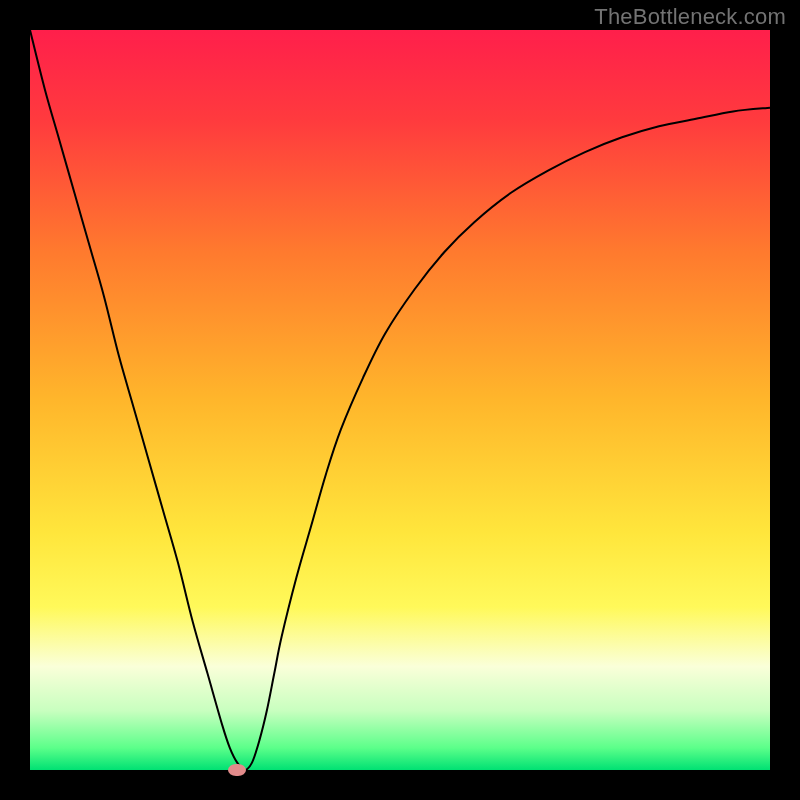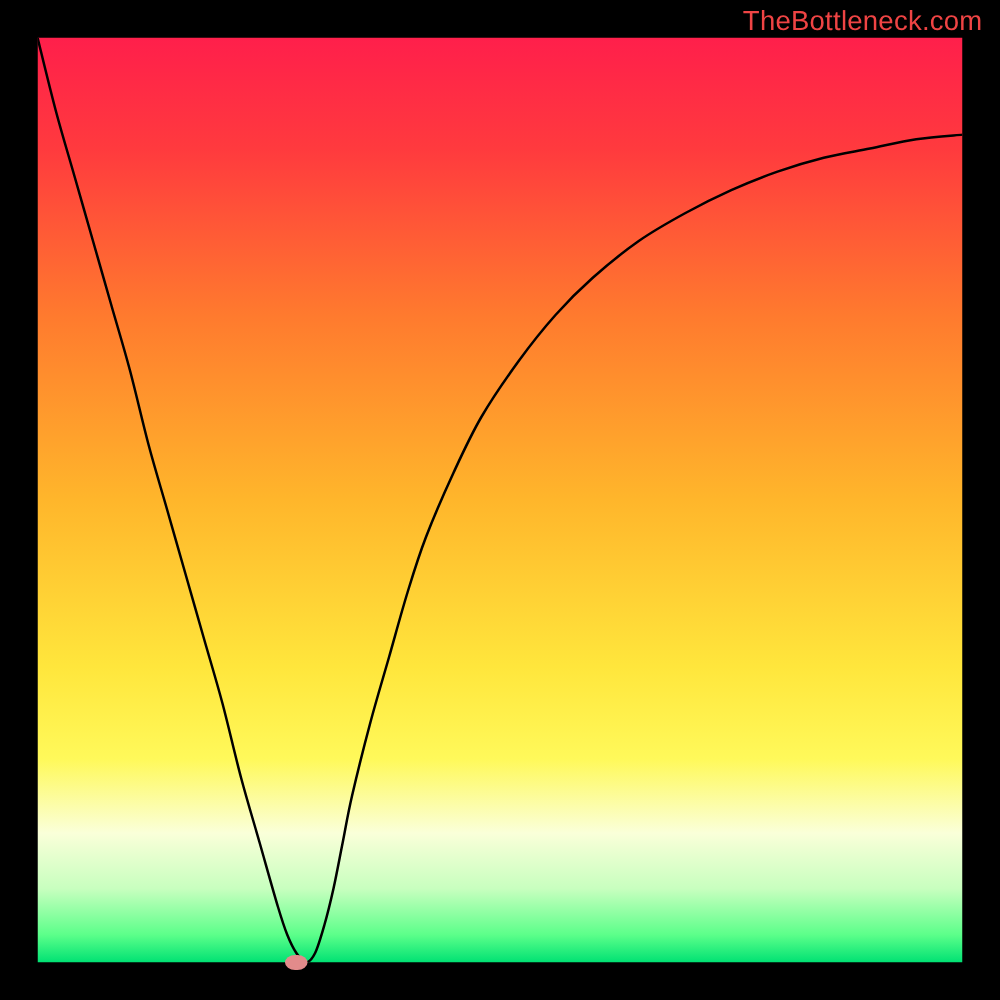--- a/index.html
+++ b/index.html
@@ -14,21 +14,21 @@
   .frame {
     position: relative;
     width: 800px;
     height: 800px;
     background: #000;
   }
   .watermark {
     position: absolute;
     top: 4px;
     right: 14px;
-    color: #ef4444;
+    color: #737373;
     font-size: 22px;
     font-weight: 500;
     letter-spacing: 0.2px;
     z-index: 20;
     pointer-events: none;
   }
   .plot {
     position: absolute;
     left: 30px;
     top: 30px;

